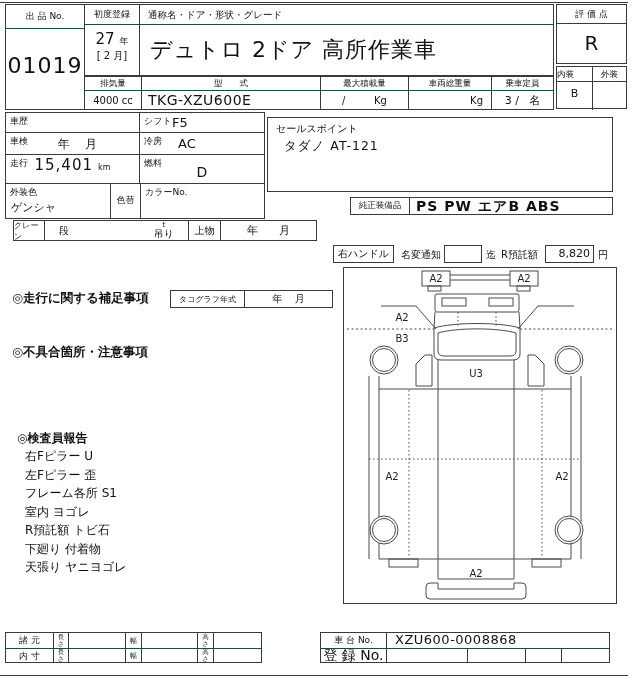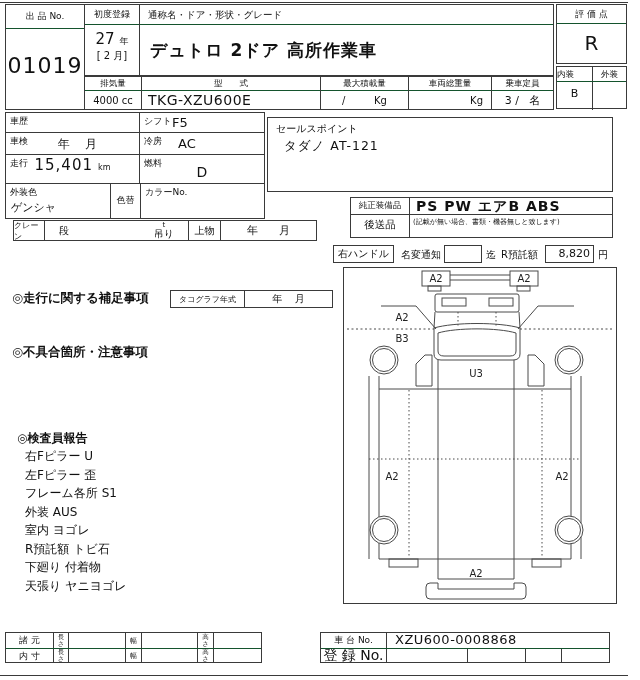--- a/index.html
+++ b/index.html
@@ -35,21 +35,21 @@
     <div class="bb" style="height:19px;line-height:19px;text-align:center;font-size:9px">初度登録</div>
     <div style="text-align:center;margin-top:4px">
       <span style="font-size:15px">27</span>
       <span style="font-size:9px">年</span>
     </div>
     <div style="text-align:center;font-size:10px;margin-top:1px">[ 2 月]</div>
   </div>
 
   <div class="abs box" style="left:139px;top:4px;width:415px;height:72px">
     <div class="bb" style="height:19px;line-height:19px;padding-left:8px;font-size:9.5px">通称名・ドア・形状・グレード</div>
-    <div style="font-size:17px;font-weight:700;padding-left:10px;line-height:50px;letter-spacing:1px">デュトロ 2ドア 高所作業車</div>
+    <div style="font-size:22px;font-weight:400;padding-left:10px;line-height:50px;letter-spacing:1px">デュトロ 2ドア 高所作業車</div>
   </div>
 
   <div class="abs box row" style="left:84px;top:76px;width:470px;height:34px">
     <div class="br" style="width:56px">
       <div class="bb" style="height:13px;line-height:13px;text-align:center;font-size:8.5px">排気量</div>
       <div style="text-align:center;font-size:10px;line-height:19px">4000 cc</div>
     </div>
     <div class="br" style="width:178px">
       <div class="bb" style="height:13px;line-height:13px;text-align:center;font-size:8.5px">型　　式</div>
       <div style="font-size:14px;line-height:19px;padding-left:6px;letter-spacing:0.5px">TKG-XZU600E</div>
@@ -139,24 +139,20 @@
   <div class="abs box" style="left:267px;top:117px;width:346px;height:75px">
     <div style="font-size:10px;padding:4px 0 0 8px">セールスポイント</div>
     <div style="font-size:12.5px;padding:2px 0 0 16px;letter-spacing:1px">タダノ AT-121</div>
   </div>
 
   <div class="abs box row" style="left:350px;top:197px;width:263px;height:18px">
     <div class="br center" style="width:58px;font-size:8.5px">純正装備品</div>
     <div style="flex:1;font-size:14px;font-weight:600;letter-spacing:1px;line-height:16px;padding-left:6px">PS PW エアB ABS</div>
   </div>
 
-  <div class="abs box row" style="left:350px;top:214px;width:263px;height:24px">
-    <div class="br" style="width:58px;font-size:10.5px;text-align:center;padding-top:3px">後送品</div>
-    <div style="flex:1;font-size:7px;padding:2px 0 0 3px">(記載が無い場合、書類・機器無しと致します)</div>
-  </div>
 
   <div class="abs box center" style="left:333px;top:245px;width:61px;height:18px;font-size:10px">右ハンドル</div>
   <div class="abs" style="left:401px;top:248px;font-size:10px">名変通知</div>
   <div class="abs box" style="left:444px;top:245px;width:38px;height:18px"></div>
   <div class="abs" style="left:486px;top:248px;font-size:10px">迄</div>
   <div class="abs" style="left:501px;top:248px;font-size:10px">R預託額</div>
   <div class="abs box" style="left:545px;top:245px;width:49px;height:18px;text-align:right;font-size:11px;line-height:16px;padding-right:3px">8,820</div>
   <div class="abs" style="left:598px;top:248px;font-size:10px">円</div>
 
   <div class="abs" style="left:12px;top:290px;font-size:12.5px;font-weight:600">◎走行に関する補足事項</div>
@@ -165,21 +161,20 @@
     <div class="center pre" style="flex:1;font-size:10px">年    月</div>
   </div>
 
   <div class="abs" style="left:12px;top:344px;font-size:12.5px;font-weight:600">◎不具合箇所・注意事項</div>
 
   <div class="abs" style="left:17px;top:430px;font-size:12px;font-weight:600">◎検査員報告</div>
   <div class="abs" style="left:25px;top:447px;font-size:12px;line-height:18.5px">
     <div>右Fピラー U</div>
     <div>左Fピラー 歪</div>
     <div>フレーム各所 S1</div>
-    <div>外装 AUS</div>
     <div>室内 ヨゴレ</div>
     <div>R預託額 トビ石</div>
     <div>下廻り 付着物</div>
     <div>天張り ヤニヨゴレ</div>
   </div>
 
   <div class="abs box" style="left:343px;top:267px;width:274px;height:337px">
     <svg width="272" height="335" viewBox="0 0 272 335">
       <g fill="none" stroke="#4a4a4a" stroke-width="1">
 

